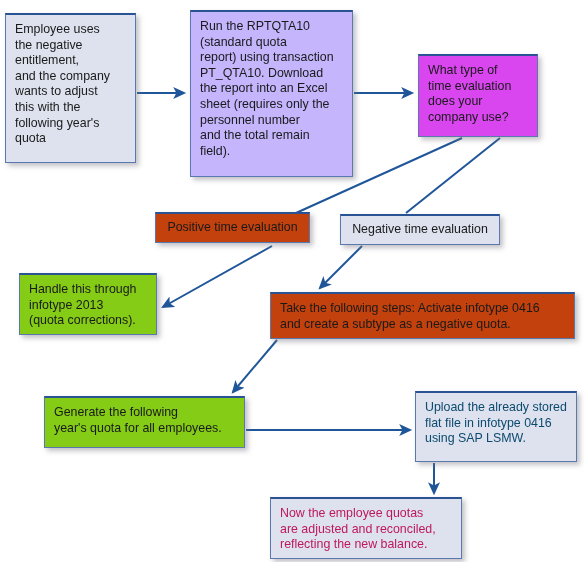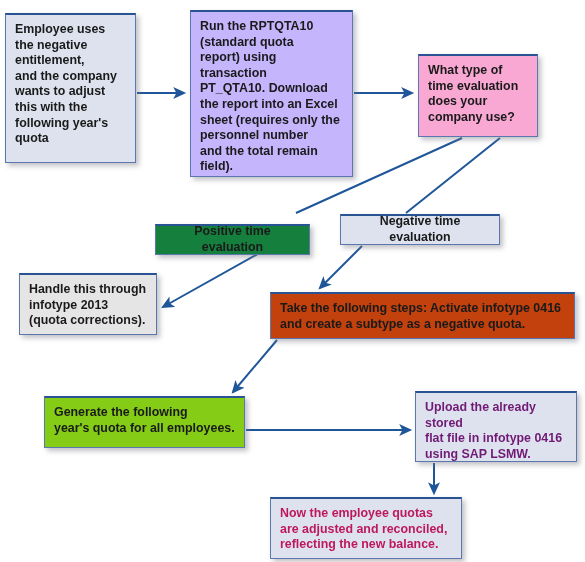--- a/index.html
+++ b/index.html
@@ -9,21 +9,20 @@
   }
   body {
     font-family: "Liberation Sans", sans-serif;
   }
   #canvas {
     position: relative;
     width: 585px;
     height: 562px;
     background: #ffffff;
     overflow: hidden;
-    font-weight: bold;
   }
   .node {
     position: absolute;
     box-sizing: border-box;
     background: #dde2ee;
     border: 1px solid #5a77ae;
     border-top: 2px solid #2a5394;
     box-shadow: 3px 3px 5px rgba(120,120,130,0.45);
     color: #1a1a1a;
     font-size: 12.4px;
@@ -76,33 +75,33 @@
 quota</div>
       <div class="node" style="left: 190px; top: 10px; width: 163px; height: 167px; background: #c4b5fd; border-color: rgb(42, 83, 148) rgb(90, 119, 174) rgb(90, 119, 174); color: rgb(26, 26, 26);">Run the RPTQTA10
 (standard quota
 report) using transaction
 PT_QTA10. Download
 the report into an Excel
 sheet (requires only the
 personnel number
 and the total remain
 field).</div>
-      <div class="node" style="left: 418px; top: 54px; width: 120px; height: 83px; background: #f9a8d4; border-color: rgb(42, 83, 148) rgb(90, 119, 174) rgb(90, 119, 174); color: rgb(26, 26, 26);">What type of
+      <div class="node" style="left: 418px; top: 54px; width: 120px; height: 83px; background: #d946ef; border-color: rgb(42, 83, 148) rgb(90, 119, 174) rgb(90, 119, 174); color: rgb(26, 26, 26);">What type of
 time evaluation
 does your
 company use?</div>
-      <div class="node center" style="left: 155px; top: 224px; width: 155px; height: 31px; background: #15803d; border-color: rgb(42, 83, 148) rgb(90, 119, 174) rgb(90, 119, 174); color: rgb(26, 26, 26); display: flex; align-items: center; justify-content: center; padding: 4px 8px;">Positive time evaluation</div>
+      <div class="node center" style="left: 155px; top: 212px; width: 155px; height: 31px; background: #c2410c; border-color: rgb(42, 83, 148) rgb(90, 119, 174) rgb(90, 119, 174); color: rgb(26, 26, 26); display: flex; align-items: center; justify-content: center; padding: 4px 8px;">Positive time evaluation</div>
       <div class="node center" style="left: 340px; top: 214px; width: 160px; height: 31px; background: rgb(221, 226, 238); border-color: rgb(42, 83, 148) rgb(90, 119, 174) rgb(90, 119, 174); color: rgb(26, 26, 26); display: flex; align-items: center; justify-content: center; padding: 0 8px;">Negative time evaluation</div>
-      <div class="node" style="left: 19px; top: 273px; width: 138px; height: 62px; background: #e5e5e5; border-color: rgb(42, 83, 148) rgb(90, 119, 174) rgb(90, 119, 174); color: rgb(26, 26, 26);">Handle this through
+      <div class="node" style="left: 19px; top: 273px; width: 138px; height: 62px; background: #84cc16; border-color: rgb(42, 83, 148) rgb(90, 119, 174) rgb(90, 119, 174); color: rgb(26, 26, 26);">Handle this through
 infotype 2013
 (quota corrections).</div>
       <div class="node" style="left: 270px; top: 292px; width: 305px; height: 47px; background: #c2410c; border-color: rgb(42, 83, 148) rgb(90, 119, 174) rgb(90, 119, 174); color: rgb(26, 26, 26);">Take the following steps: Activate infotype 0416
 and create a subtype as a negative quota.</div>
       <div class="node" style="left: 44px; top: 396px; width: 201px; height: 52px; background: #84cc16; border-color: rgb(42, 83, 148) rgb(90, 119, 174) rgb(90, 119, 174); color: rgb(26, 26, 26);">Generate the following
 year's quota for all employees.</div>
-      <div class="node" style="left: 415px; top: 391px; width: 162px; height: 71px; background: rgb(221, 226, 238); border-color: rgb(42, 83, 148) rgb(90, 119, 174) rgb(90, 119, 174); color: #701a75;">Upload the already stored
+      <div class="node" style="left: 415px; top: 391px; width: 162px; height: 71px; background: rgb(221, 226, 238); border-color: rgb(42, 83, 148) rgb(90, 119, 174) rgb(90, 119, 174); color: #0c4a6e;">Upload the already stored
 flat file in infotype 0416
 using SAP LSMW.</div>
       <div class="node" style="left: 270px; top: 497px; width: 192px; height: 62px; background: rgb(221, 226, 238); border-color: rgb(42, 83, 148) rgb(90, 119, 174) rgb(90, 119, 174); color: #be185d;">Now the employee quotas
 are adjusted and reconciled,
 reflecting the new balance.</div>
     </div>
 </div>
 
 </body></html>

